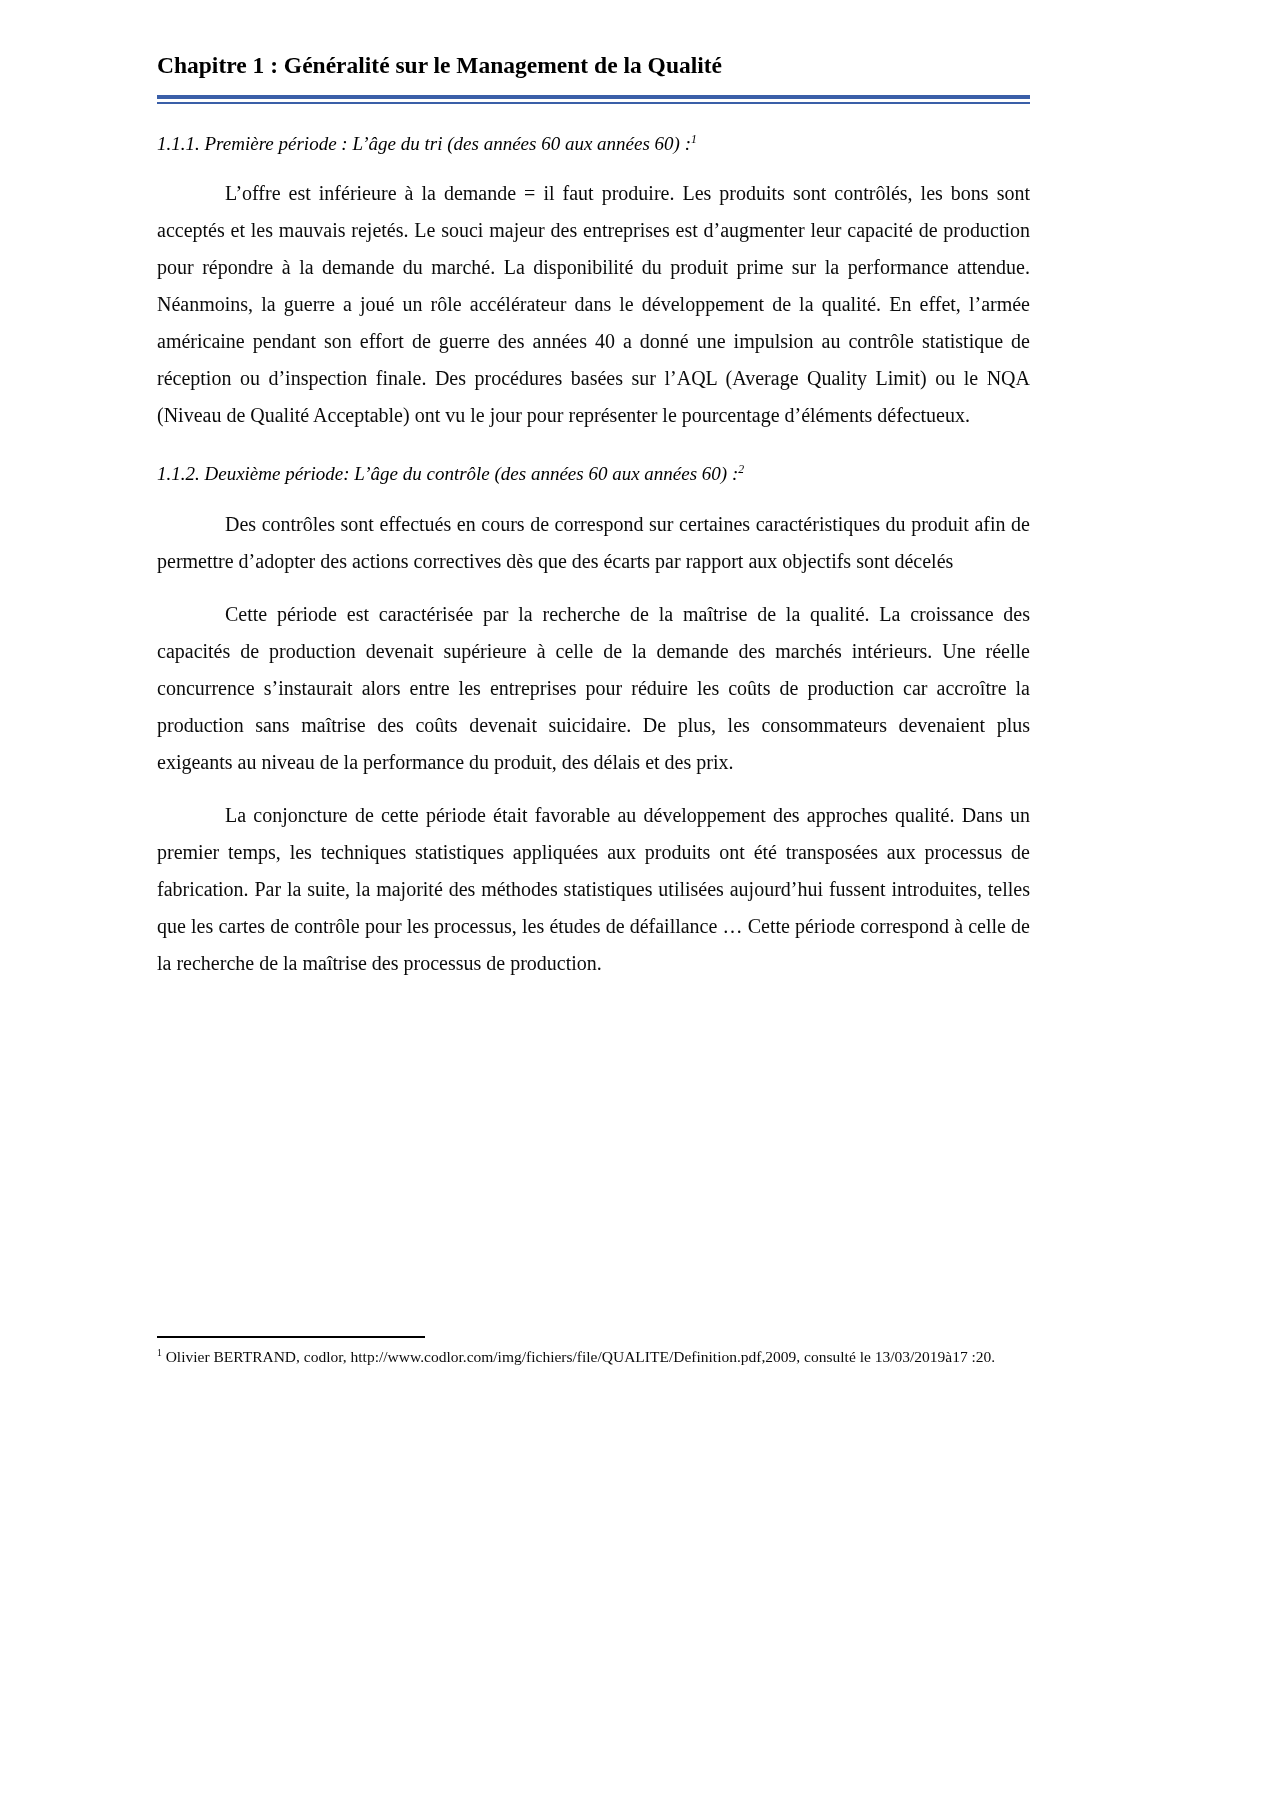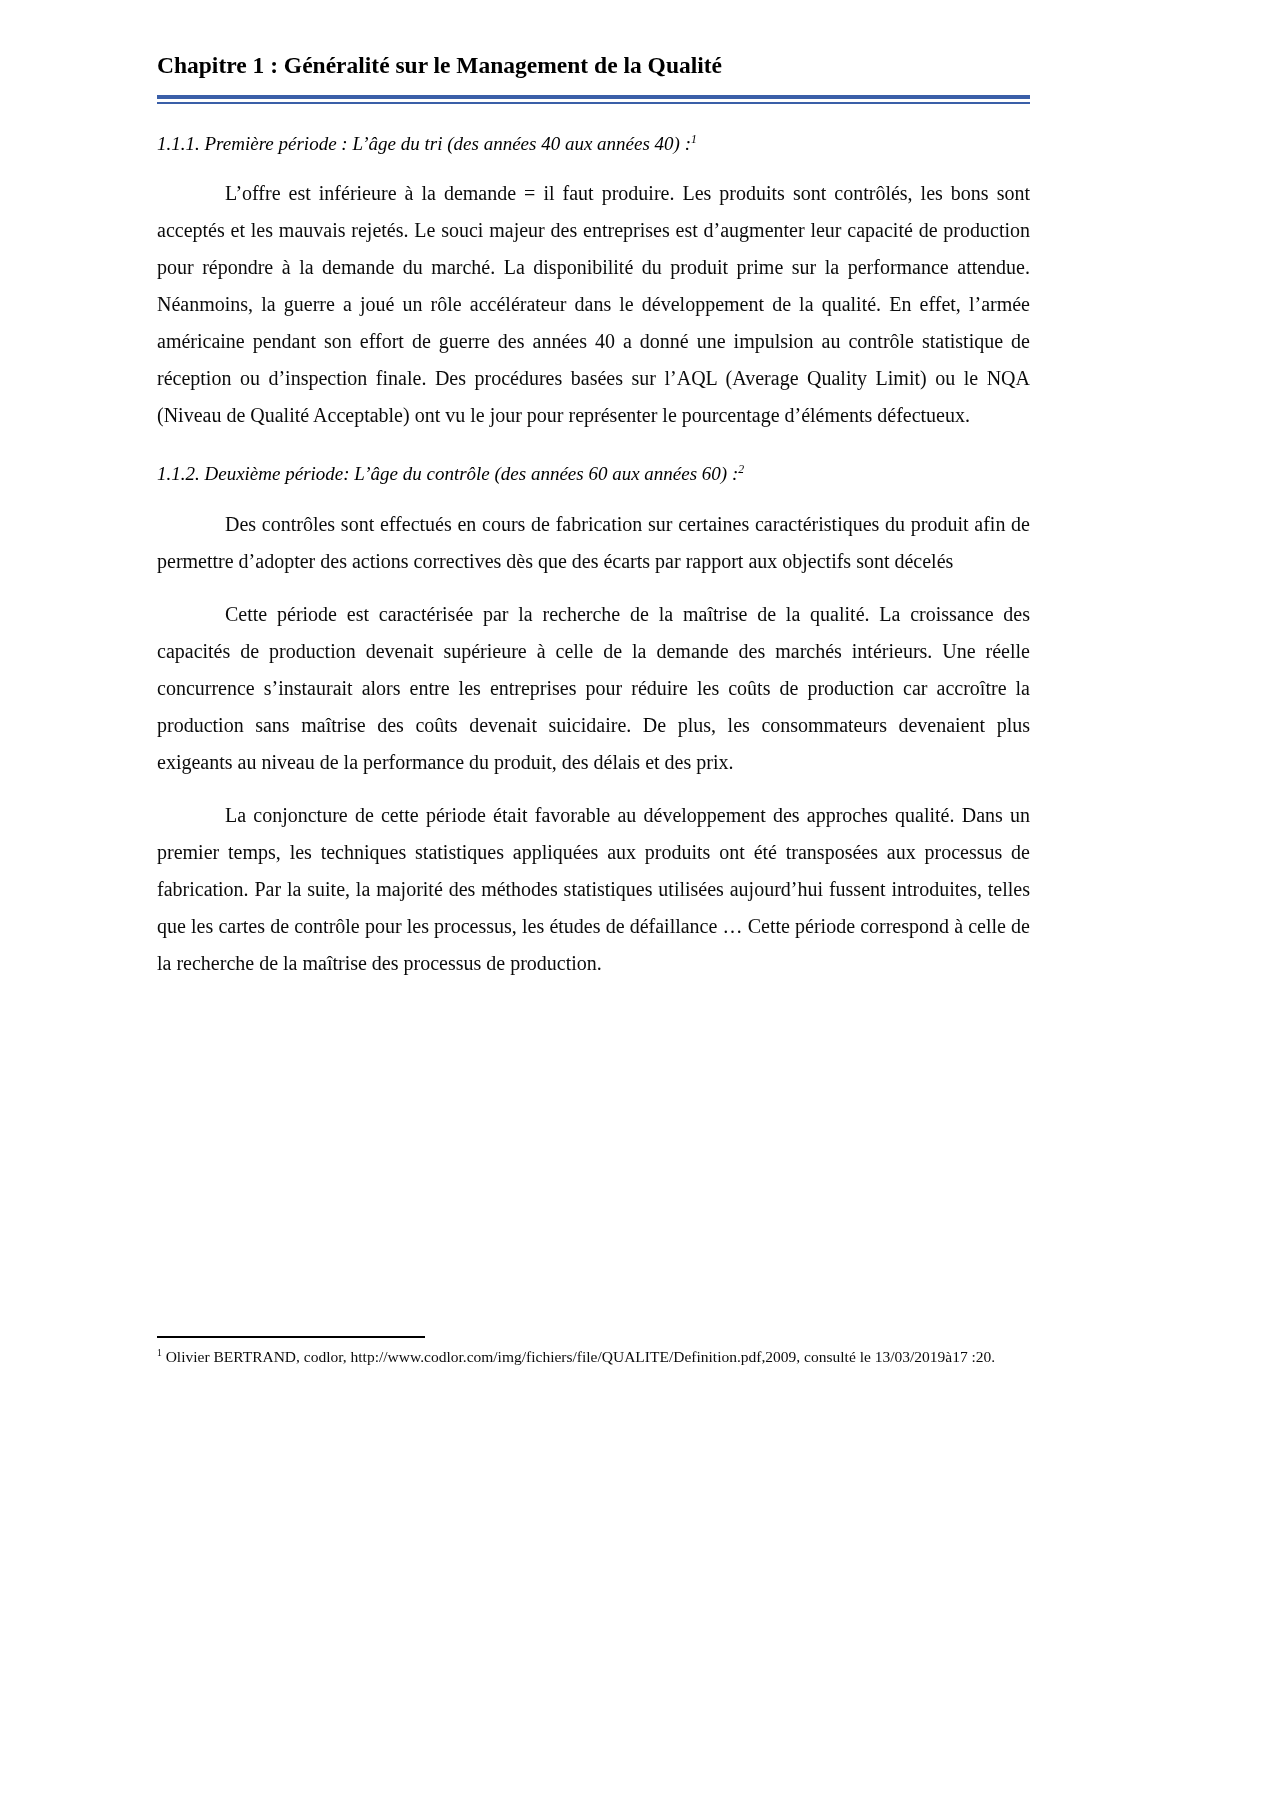--- a/index.html
+++ b/index.html
@@ -106,30 +106,30 @@
 
 <div class="page">
 
   <div class="content">
 
     <h1 class="chapter-title">Chapitre 1 : Généralité sur le Management de la Qualité</h1>
 
     <div class="title-rule"></div>
 
     <div class="section-block">
-      <h2 class="subheading"><span>1.1.1. Première période : L’âge du tri (des années 40 aux années 40) :</span><sup>1</sup></h2>
+      <h2 class="subheading"><span>1.1.1. Première période : L’âge du tri (des années 60 aux années 60) :</span><sup>1</sup></h2>
 
       <p class="body-para">L’offre est inférieure à la demande = il faut produire. Les produits sont contrôlés, les bons sont acceptés et les mauvais rejetés. Le souci majeur des entreprises est d’augmenter leur capacité de production pour répondre à la demande du marché. La disponibilité du produit prime sur la performance attendue. Néanmoins, la guerre a joué un rôle accélérateur dans le développement de la qualité. En effet, l’armée américaine pendant son effort de guerre des années 40 a donné une impulsion au contrôle statistique de réception ou d’inspection finale. Des procédures basées sur l’AQL (Average Quality Limit) ou le NQA (Niveau de Qualité Acceptable) ont vu le jour pour représenter le pourcentage d’éléments défectueux.</p>
 
     </div>
 
     <div class="section-block">
       <h2 class="subheading"><span>1.1.2. Deuxième période: L’âge du contrôle (des années 60 aux années 60) :</span><sup>2</sup></h2>
 
-      <p class="body-para">Des contrôles sont effectués en cours de fabrication sur certaines caractéristiques du produit afin de permettre d’adopter des actions correctives dès que des écarts par rapport aux objectifs sont décelés</p>
+      <p class="body-para">Des contrôles sont effectués en cours de correspond sur certaines caractéristiques du produit afin de permettre d’adopter des actions correctives dès que des écarts par rapport aux objectifs sont décelés</p>
 
       <p class="body-para">Cette période est caractérisée par la recherche de la maîtrise de la qualité. La croissance des capacités de production devenait supérieure à celle de la demande des marchés intérieurs. Une réelle concurrence s’instaurait alors entre les entreprises pour réduire les coûts de production car accroître la production sans maîtrise des coûts devenait suicidaire. De plus, les consommateurs devenaient plus exigeants au niveau de la performance du produit, des délais et des prix.</p>
 
       <p class="body-para">La conjoncture de cette période était favorable au développement des approches qualité. Dans un premier temps, les techniques statistiques appliquées aux produits ont été transposées aux processus de fabrication. Par la suite, la majorité des méthodes statistiques utilisées aujourd’hui fussent introduites, telles que les cartes de contrôle pour les processus, les études de défaillance … Cette période correspond à celle de la recherche de la maîtrise des processus de production.</p>
     </div>
 
   </div>
 
   <div class="footnotes">
     <hr class="footnote-rule">

